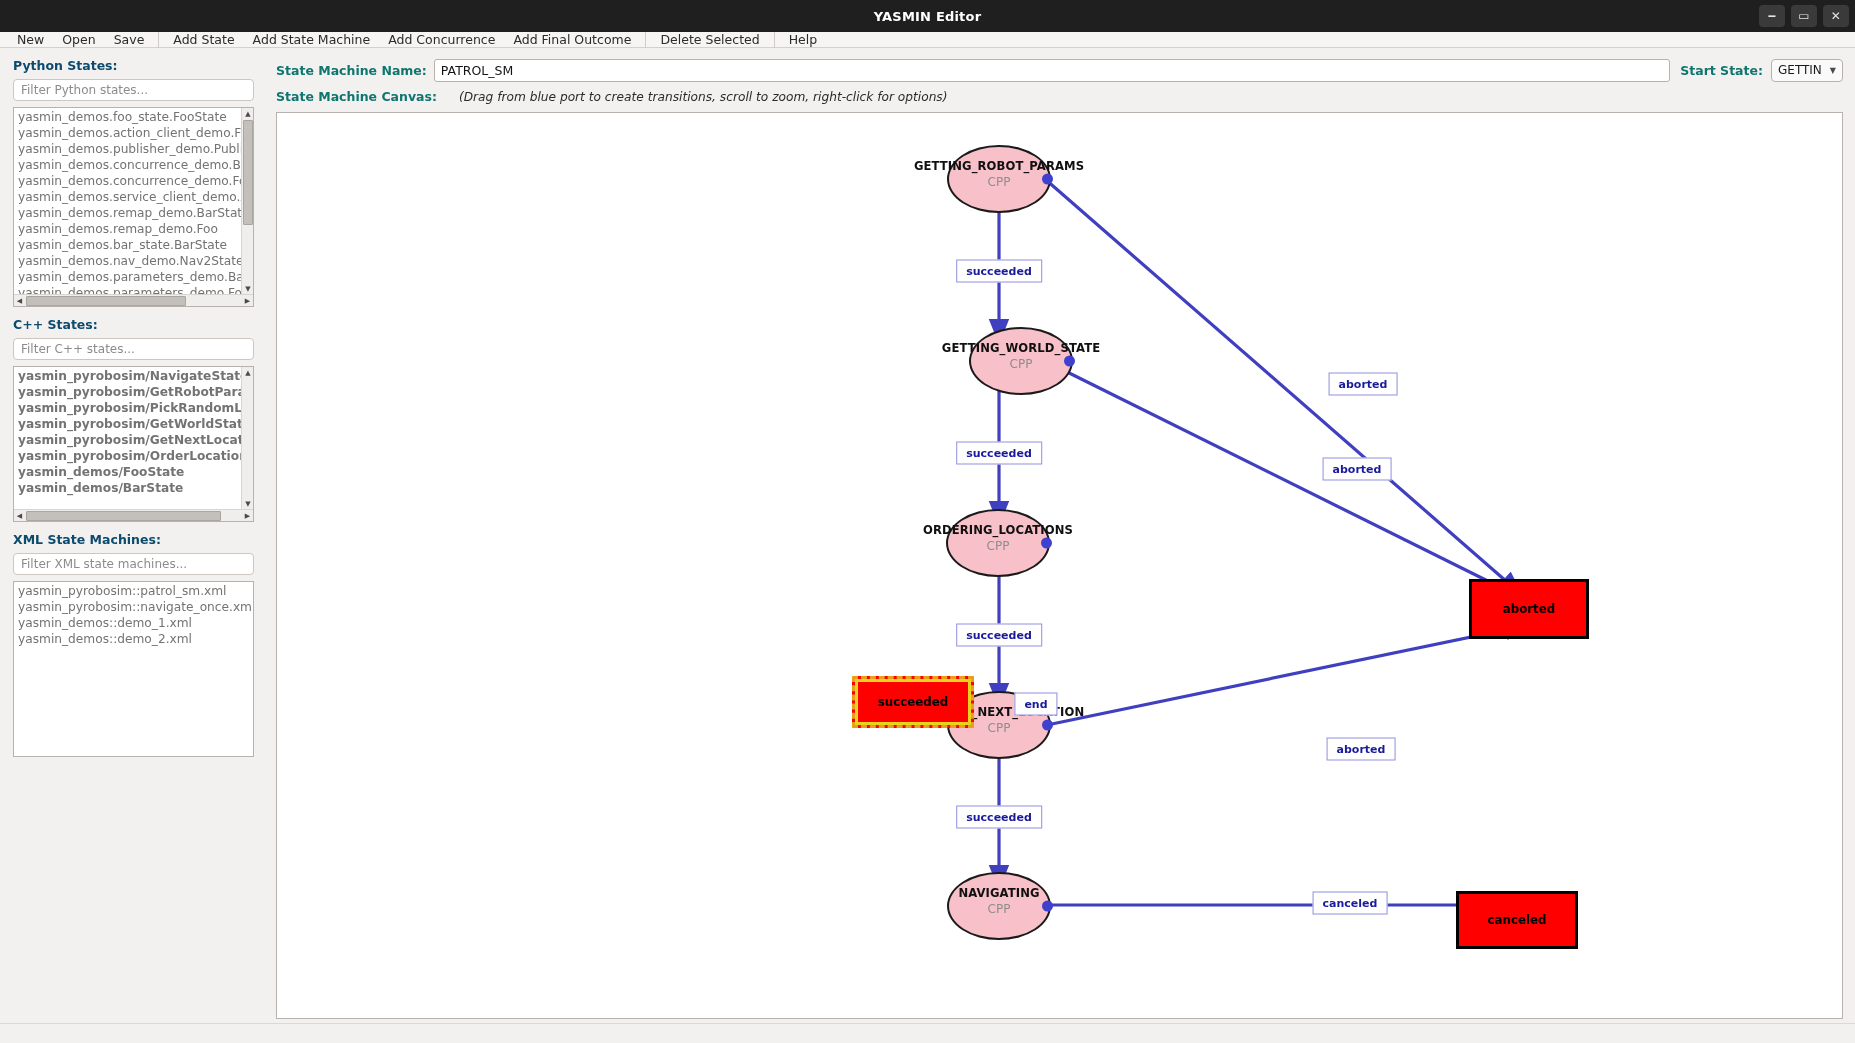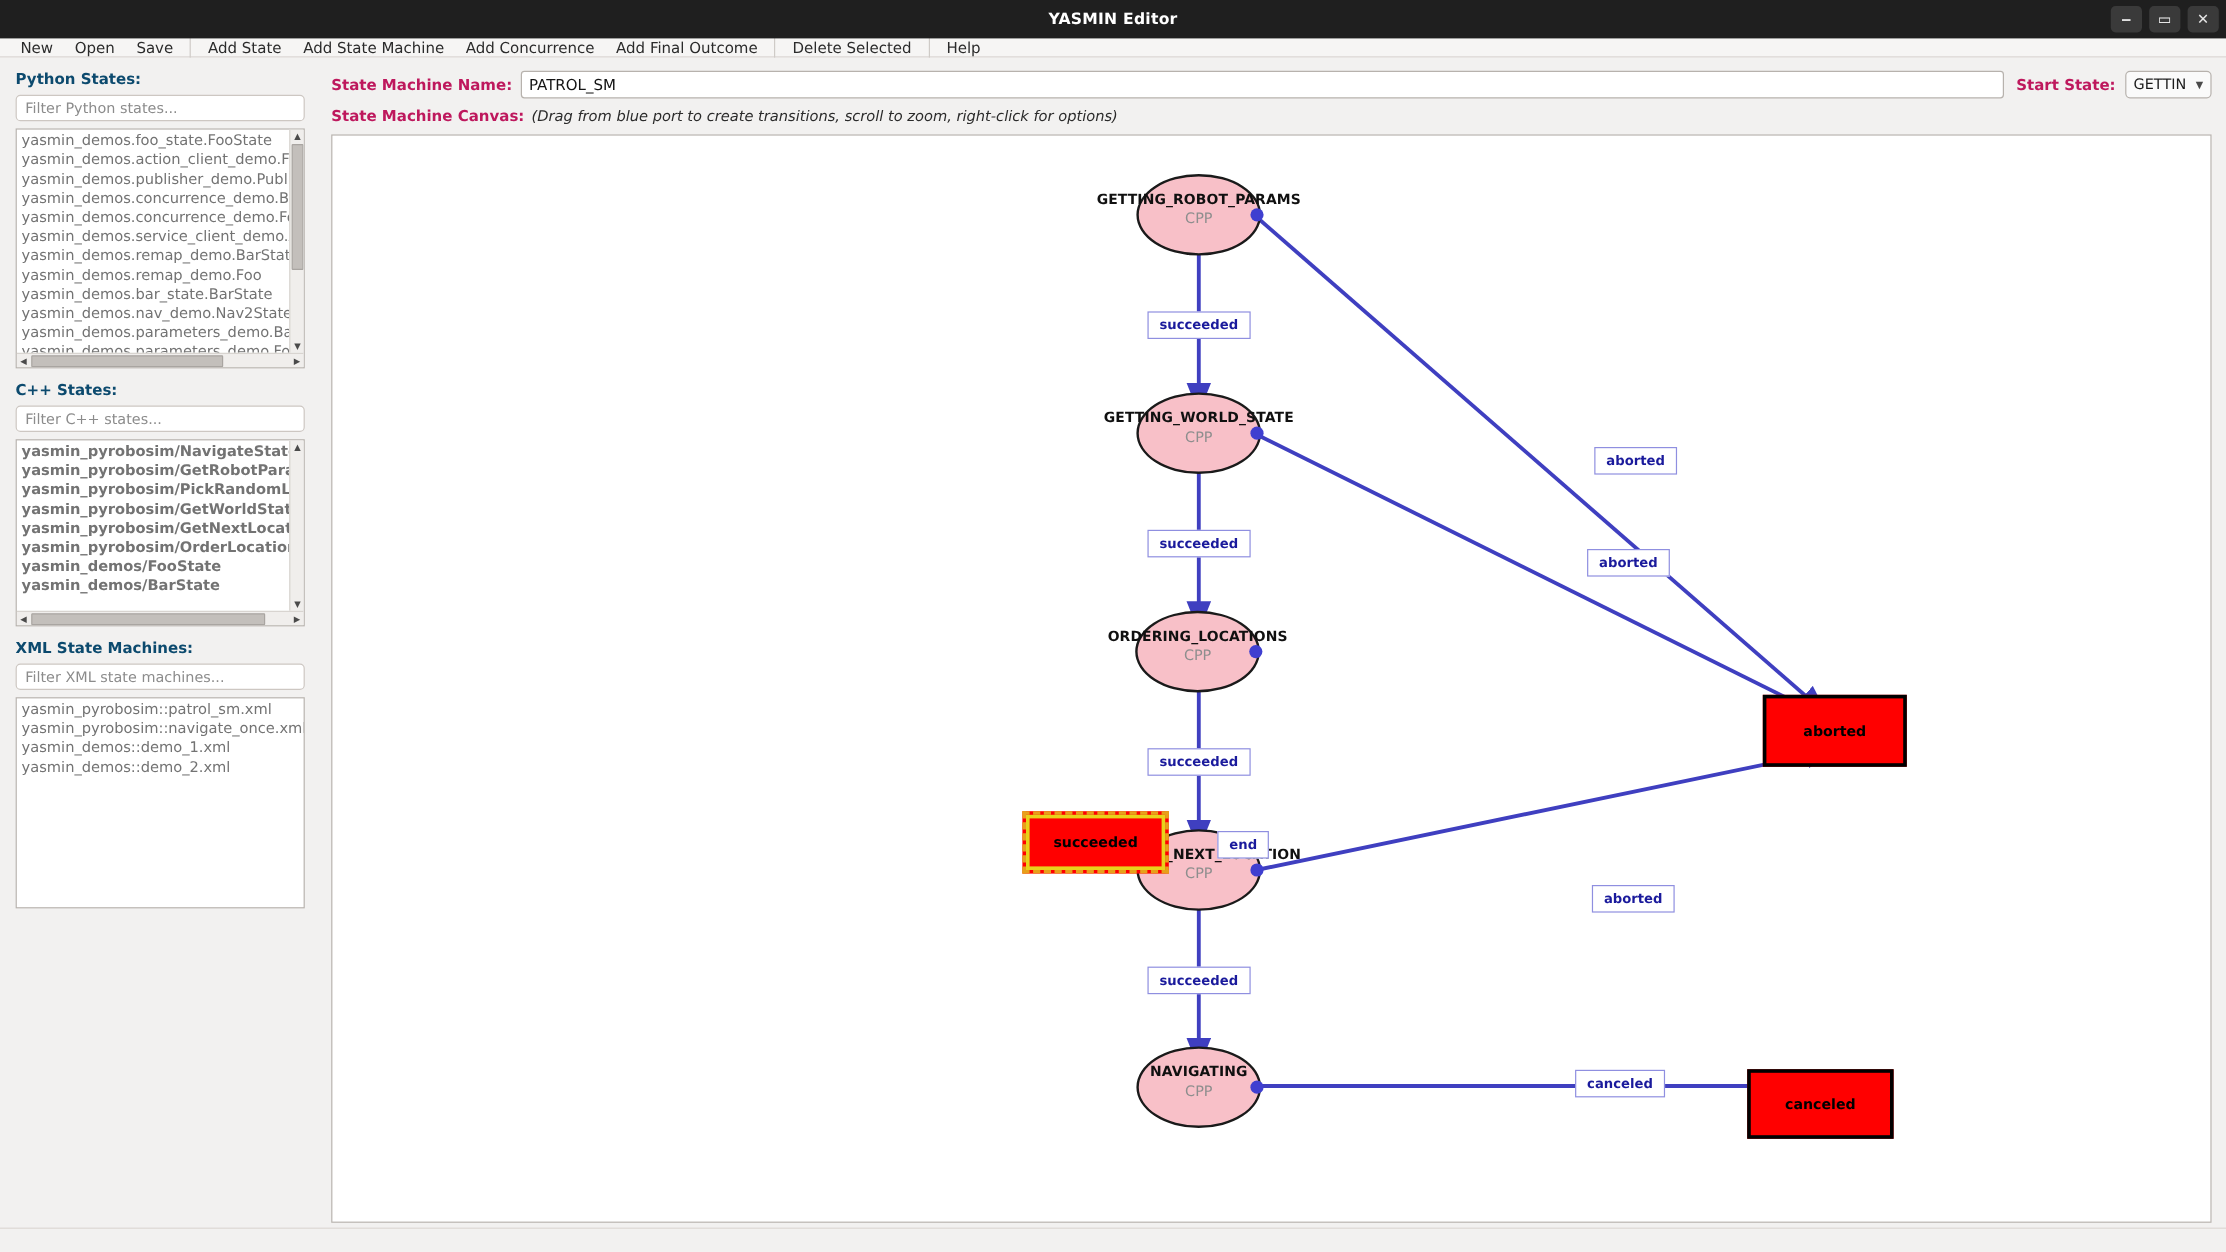--- a/index.html
+++ b/index.html
@@ -166,21 +166,21 @@
   }
   .row1 {
     display: flex;
     align-items: center;
     height: 24px;
     margin-bottom: 7px;
   }
   .lbl-bold {
     font-size: 12.5px;
     font-weight: bold;
-    color: #be185d;
+    color: #0f766e;
     white-space: nowrap;
   }
   .sm-name-input {
     flex: 1 1 auto;
     height: 23px;
     margin-left: 7px;
     margin-right: 10px;
     border: 1px solid #b7b2ad;
     border-radius: 3px;
     background: #ffffff;
@@ -203,21 +203,21 @@
     padding: 0 6px;
     font-size: 12px;
     color: #1b1b1b;
     gap: 7px;
   }
   .caret { font-size: 8px; color: #4a4a4a; }
 
   .row2 {
     display: flex;
     align-items: baseline;
-    gap: 6px;
+    gap: 22px;
     margin-bottom: 7px;
     height: 16px;
   }
   .hint {
     font-size: 12.2px;
     font-style: italic;
     color: #2b2b2b;
   }
 
   .canvas {
@@ -460,21 +460,21 @@
       </svg>
 
       <div class="gnode" style="left:722px;top:66px;text-align:center;">
         <div class="ellipse">
           <span class="nlabel">GETTING_ROBOT_PARAMS</span>
           <span class="ntype">CPP</span>
           <span class="port"></span>
         </div>
       </div>
 
-      <div class="gnode" style="left:722px;top:248px;">
+      <div class="gnode" style="left:744px;top:248px;">
         <div class="ellipse">
           <span class="nlabel">GETTING_WORLD_STATE</span>
           <span class="ntype">CPP</span>
           <span class="port"></span>
         </div>
       </div>
 
       <div class="gnode" style="left:721px;top:430px;">
         <div class="ellipse">
           <span class="nlabel">ORDERING_LOCATIONS</span>

